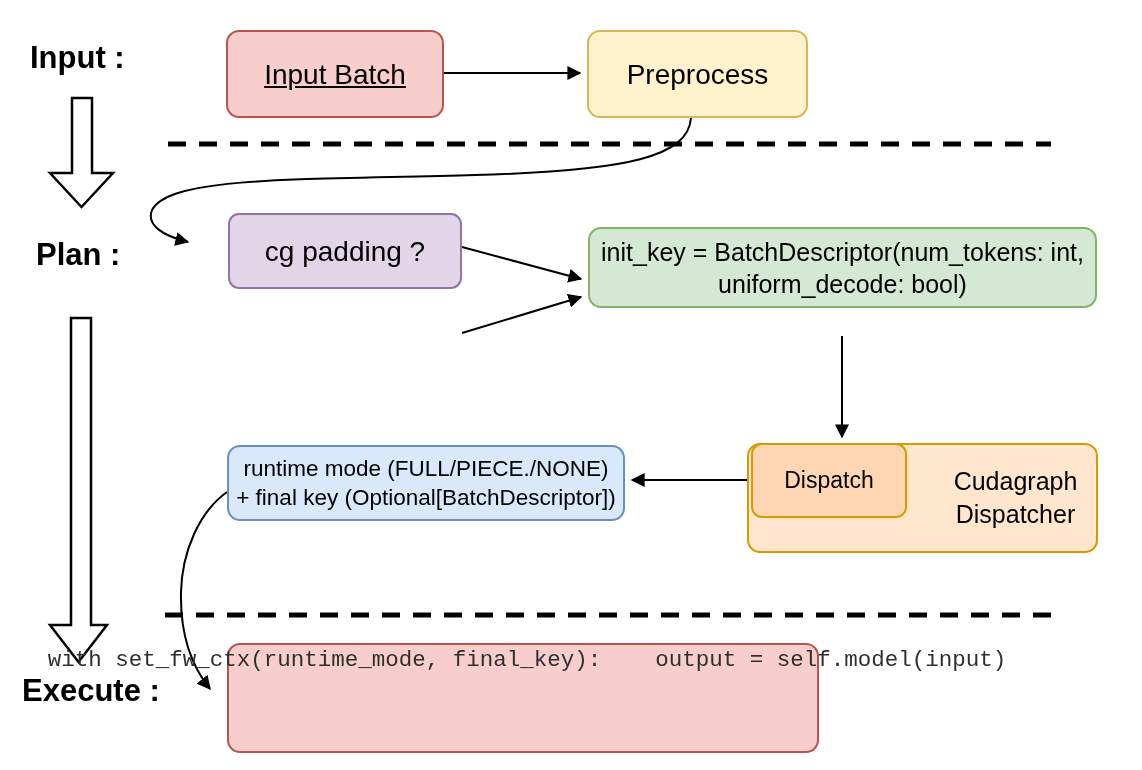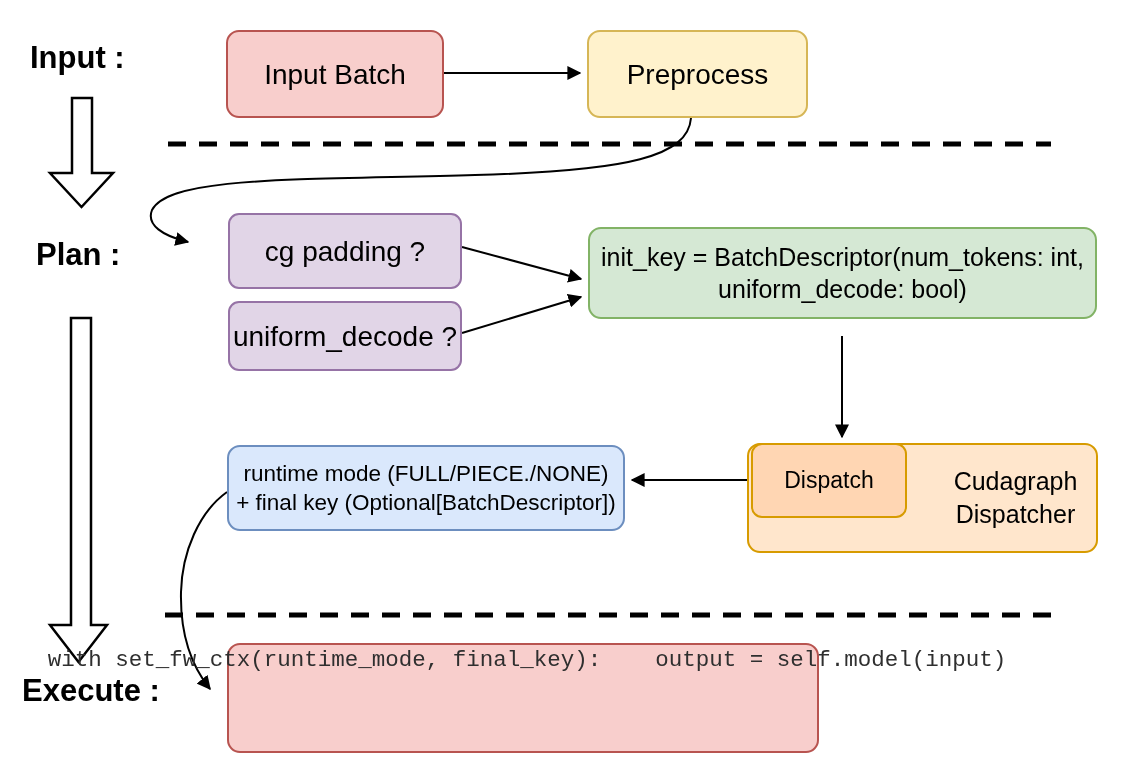--- a/index.html
+++ b/index.html
@@ -27,26 +27,26 @@
   .node {
     position: absolute;
     display: flex;
     align-items: center;
     justify-content: center;
     text-align: center;
     border-radius: 13px;
     box-sizing: border-box;
     line-height: 1.25;
   }
-  .node-input-batch   { left:226px; top:30px;  width:218px; height:88px;  background:#f8cecc; border:2px solid #b85450; font-size:28px; }
+  .node-input-batch   { left:226px; top:30px;  width:218px; height:88px;  background:#f8cecc; border:2px solid #b85450; font-size:28px;text-decoration:underline; }
   .node-preprocess    { left:587px; top:30px;  width:221px; height:88px;  background:#fff2cc; border:2px solid #d6b656; font-size:28px; }
   .node-cg-padding    { left:228px; top:213px; width:234px; height:76px;  background:#e1d5e7; border:2px solid #9673a6; font-size:28px; border-radius:11px; }
   .node-uniform-decode{ left:228px; top:301px; width:234px; height:70px;  background:#e1d5e7; border:2px solid #9673a6; font-size:28px; border-radius:11px; }
-  .node-init-key      { left:588px; top:227px; width:509px; height:92px; background:#d5e8d4; border:2px solid #82b366; font-size:25px; line-height:32px; flex-direction:column; }
-  .node-runtime-mode  { left:227px; top:445px; width:398px; height:86px; background:#dae8fc; border:2px solid #6c8ebf; font-size:22.5px; line-height:29px; flex-direction:column; }
+  .node-init-key      { left:588px; top:227px; width:509px; height:81px; background:#d5e8d4; border:2px solid #82b366; font-size:25px; line-height:32px; flex-direction:column; }
+  .node-runtime-mode  { left:227px; top:445px; width:398px; height:76px; background:#dae8fc; border:2px solid #6c8ebf; font-size:22.5px; line-height:29px; flex-direction:column; }
   .node-dispatcher    { left:747px; top:443px; width:351px; height:110px; background:#ffe6cc; border:2px solid #d79b00; }
   .node-dispatch      { left:751px; top:443px; width:156px; height:75px;  background:#ffd6b3; border:2px solid #d79b00; font-size:23px; border-radius:11px; }
   .dispatcher-label   {
     position:absolute; left:933px; top:443px; width:165px; height:110px;
     display:flex; flex-direction:column; align-items:center; justify-content:center;
     font-size:25px; line-height:33px; text-align:right;
   }
   .node-execute-code  {
     left:227px; top:643px; width:592px; height:110px;
     background:#f8cecc; border:2px solid #b85450;
@@ -87,21 +87,20 @@
   <div class="stage-label" style="left:30px; top:40px;">Input :</div>
   <div class="stage-label" style="left:36px; top:237px;">Plan :</div>
   <div class="stage-label" style="left:22px; top:673px;text-align:center;">Execute :</div>
 
   <div class="node node-input-batch">Input Batch</div>
 
   <div class="node node-preprocess">Preprocess</div>
 
   <div class="node node-cg-padding">cg padding ?</div>
 
-  <div class="node node-uniform-decode">uniform_decode ?</div>
 
   <div class="node node-init-key">
     <div>init_key = BatchDescriptor(num_tokens: int,</div>
     <div>uniform_decode: bool)</div>
   </div>
 
   <div class="node node-dispatcher"></div>
 
   <div class="node node-dispatch">Dispatch</div>
 

